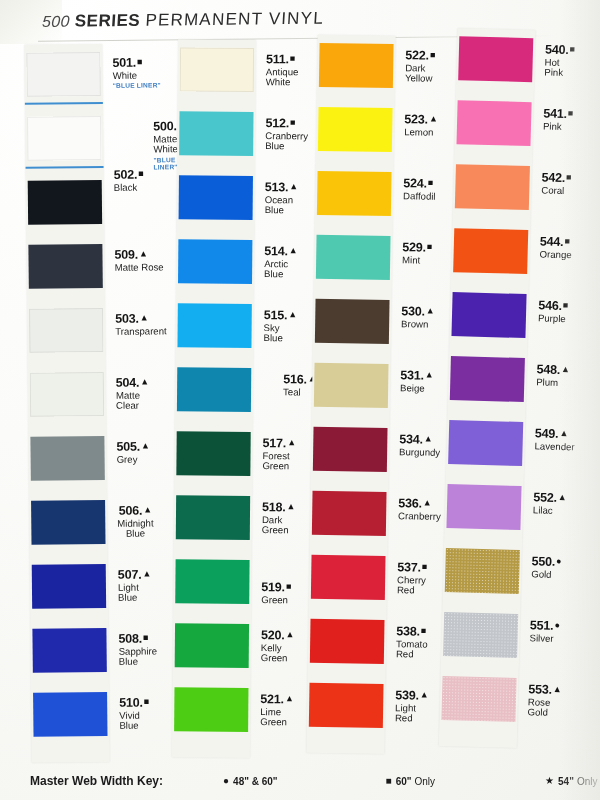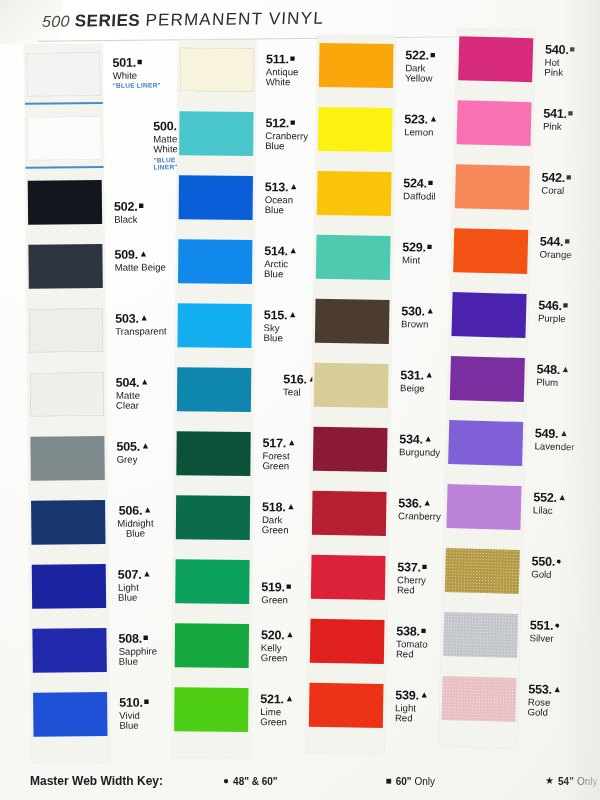--- a/index.html
+++ b/index.html
@@ -81,28 +81,28 @@
         <div class="nm">White</div>
         <div class="liner">"BLUE LINER"</div>
       </div>
       <div class="swatch" style="top: 72px; left: 2px; width: 74px; height: 44px; background: rgb(251, 251, 250); box-shadow: rgba(0, 0, 0, 0.07) 0px 0px 0px 1px inset;"></div>
       <div class="lbl" style="left: 88px; top: 76px; margin-left: 40px;">
         <div class="num">500.<span class="mk">■</span></div>
         <div class="nm">Matte White</div>
         <div class="liner">"BLUE LINER"</div>
       </div>
       <div class="swatch" style="top: 136px; left: 2px; width: 74px; height: 44px; background: rgb(18, 22, 29);"></div>
-      <div class="lbl" style="left: 88px; top: 156px;">
+      <div class="lbl" style="left: 88px; top: 124px;">
         <div class="num">502.<span class="mk">■</span></div>
         <div class="nm">Black</div>
       </div>
       <div class="swatch" style="top: 200px; left: 2px; width: 74px; height: 44px; background: rgb(45, 52, 64);"></div>
       <div class="lbl" style="left: 88px; top: 204px;">
         <div class="num">509.<span class="mk">▲</span></div>
-        <div class="nm">Matte Beige</div>
+        <div class="nm">Matte Rose</div>
       </div>
       <div class="swatch" style="top: 264px; left: 2px; width: 74px; height: 44px; background: rgb(236, 238, 233); box-shadow: rgba(0, 0, 0, 0.07) 0px 0px 0px 1px inset;"></div>
       <div class="lbl" style="left: 88px; top: 268px;">
         <div class="num">503.<span class="mk">▲</span></div>
         <div class="nm">Transparent</div>
       </div>
       <div class="swatch" style="top: 328px; left: 2px; width: 74px; height: 44px; background: rgb(238, 240, 234); box-shadow: rgba(0, 0, 0, 0.07) 0px 0px 0px 1px inset;"></div>
       <div class="lbl" style="left: 88px; top: 332px;">
         <div class="num">504.<span class="mk">▲</span></div>
         <div class="nm">Matte

